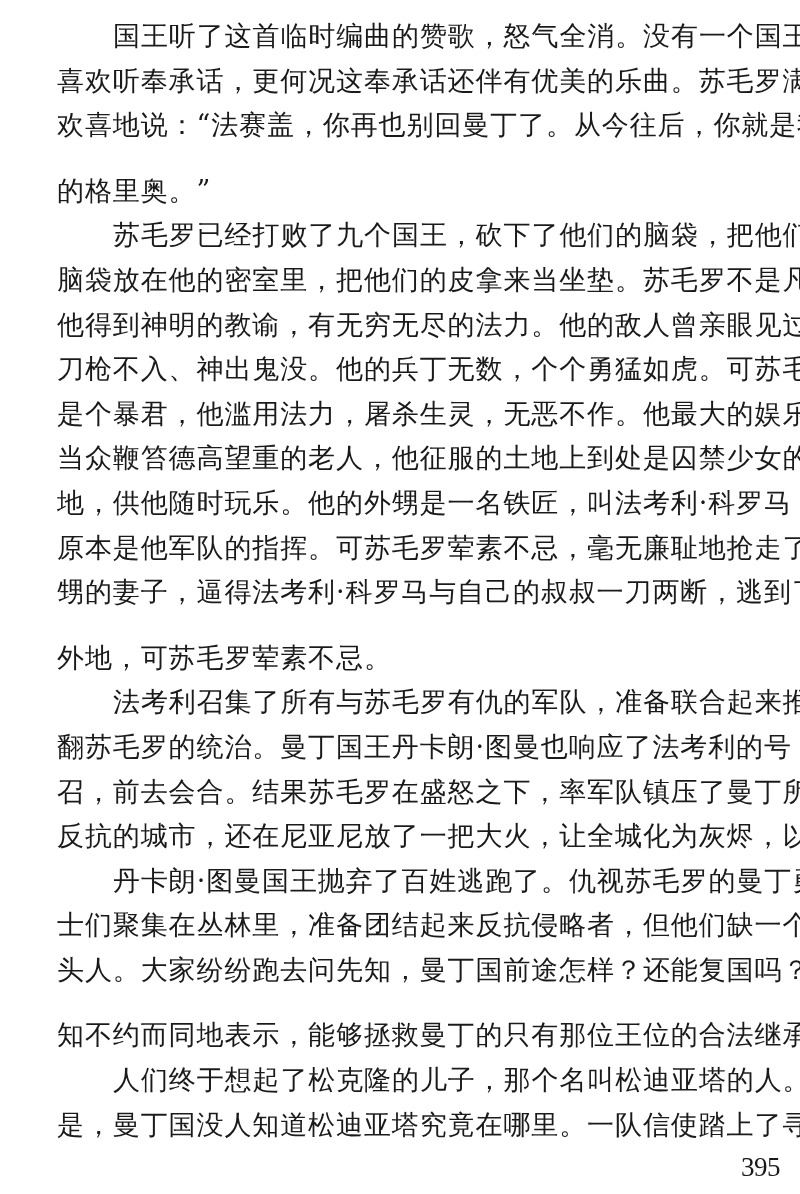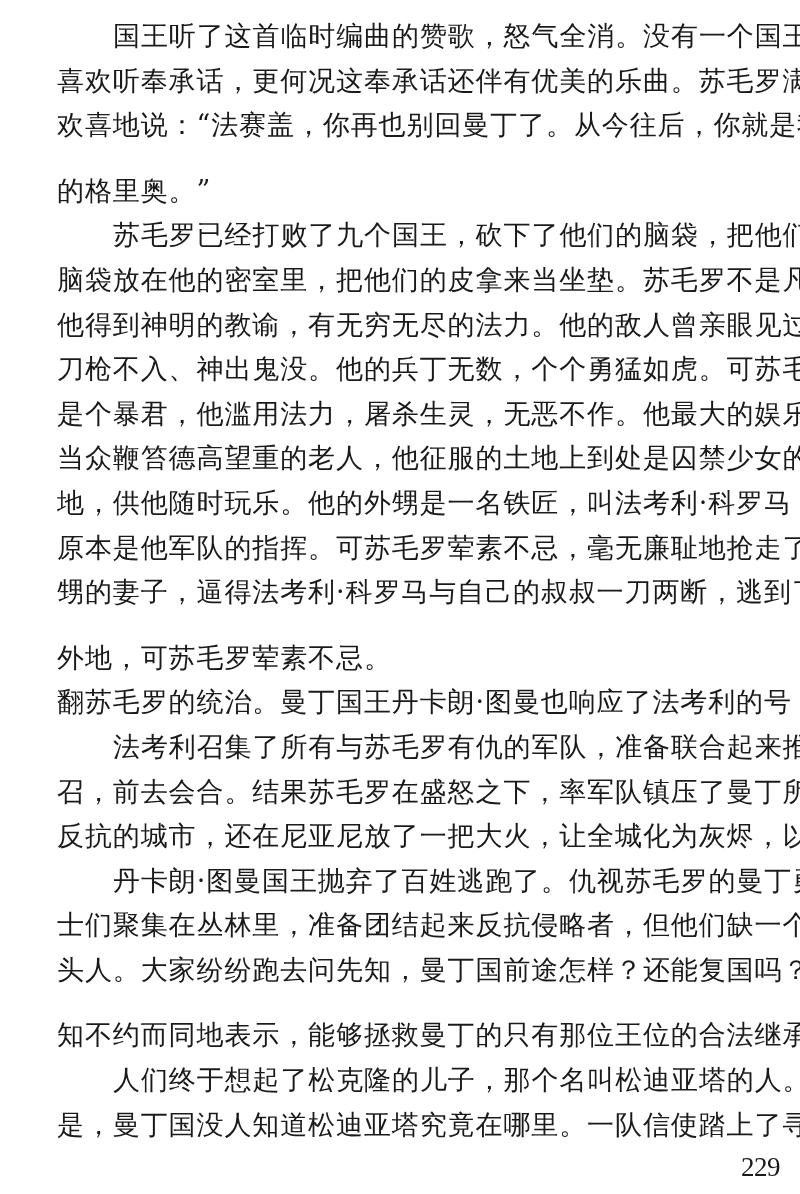--- a/index.html
+++ b/index.html
@@ -66,33 +66,33 @@
     <div class="line">刀枪不入、神出鬼没。他的兵丁无数，个个勇猛如虎。可苏毛罗</div>
     <div class="line">是个暴君，他滥用法力，屠杀生灵，无恶不作。他最大的娱乐是</div>
     <div class="line">当众鞭笞德高望重的老人，他征服的土地上到处是囚禁少女的营</div>
     <div class="line">地，供他随时玩乐。他的外甥是一名铁匠，叫法考利·科罗马，</div>
     <div class="line">原本是他军队的指挥。可苏毛罗荤素不忌，毫无廉耻地抢走了外</div>
     <div class="line">甥的妻子，逼得法考利·科罗马与自己的叔叔一刀两断，逃到了</div>
     <div class="line last">外地，可苏毛罗荤素不忌。</div>
   </div>
 
   <div class="paragraph">
+    <div class="line indent">法考利召集了所有与苏毛罗有仇的军队，准备联合起来推</div>
     <div class="line">翻苏毛罗的统治。曼丁国王丹卡朗·图曼也响应了法考利的号</div>
-    <div class="line indent">法考利召集了所有与苏毛罗有仇的军队，准备联合起来推</div>
     <div class="line">召，前去会合。结果苏毛罗在盛怒之下，率军队镇压了曼丁所有</div>
     <div class="line">反抗的城市，还在尼亚尼放了一把大火，让全城化为灰烬，以儆</div>
   </div>
 
   <div class="paragraph">
     <div class="line indent">丹卡朗·图曼国王抛弃了百姓逃跑了。仇视苏毛罗的曼丁勇</div>
     <div class="line">士们聚集在丛林里，准备团结起来反抗侵略者，但他们缺一个领</div>
     <div class="line">头人。大家纷纷跑去问先知，曼丁国前途怎样？还能复国吗？先</div>
     <div class="line last">知不约而同地表示，能够拯救曼丁的只有那位王位的合法继承人。</div>
   </div>
 
   <div class="paragraph">
     <div class="line indent">人们终于想起了松克隆的儿子，那个名叫松迪亚塔的人。但</div>
     <div class="line">是，曼丁国没人知道松迪亚塔究竟在哪里。一队信使踏上了寻找</div>
   </div>
 
 </div>
 
-<div class="page-number">229</div>
+<div class="page-number">395</div>
 
 </body></html>

